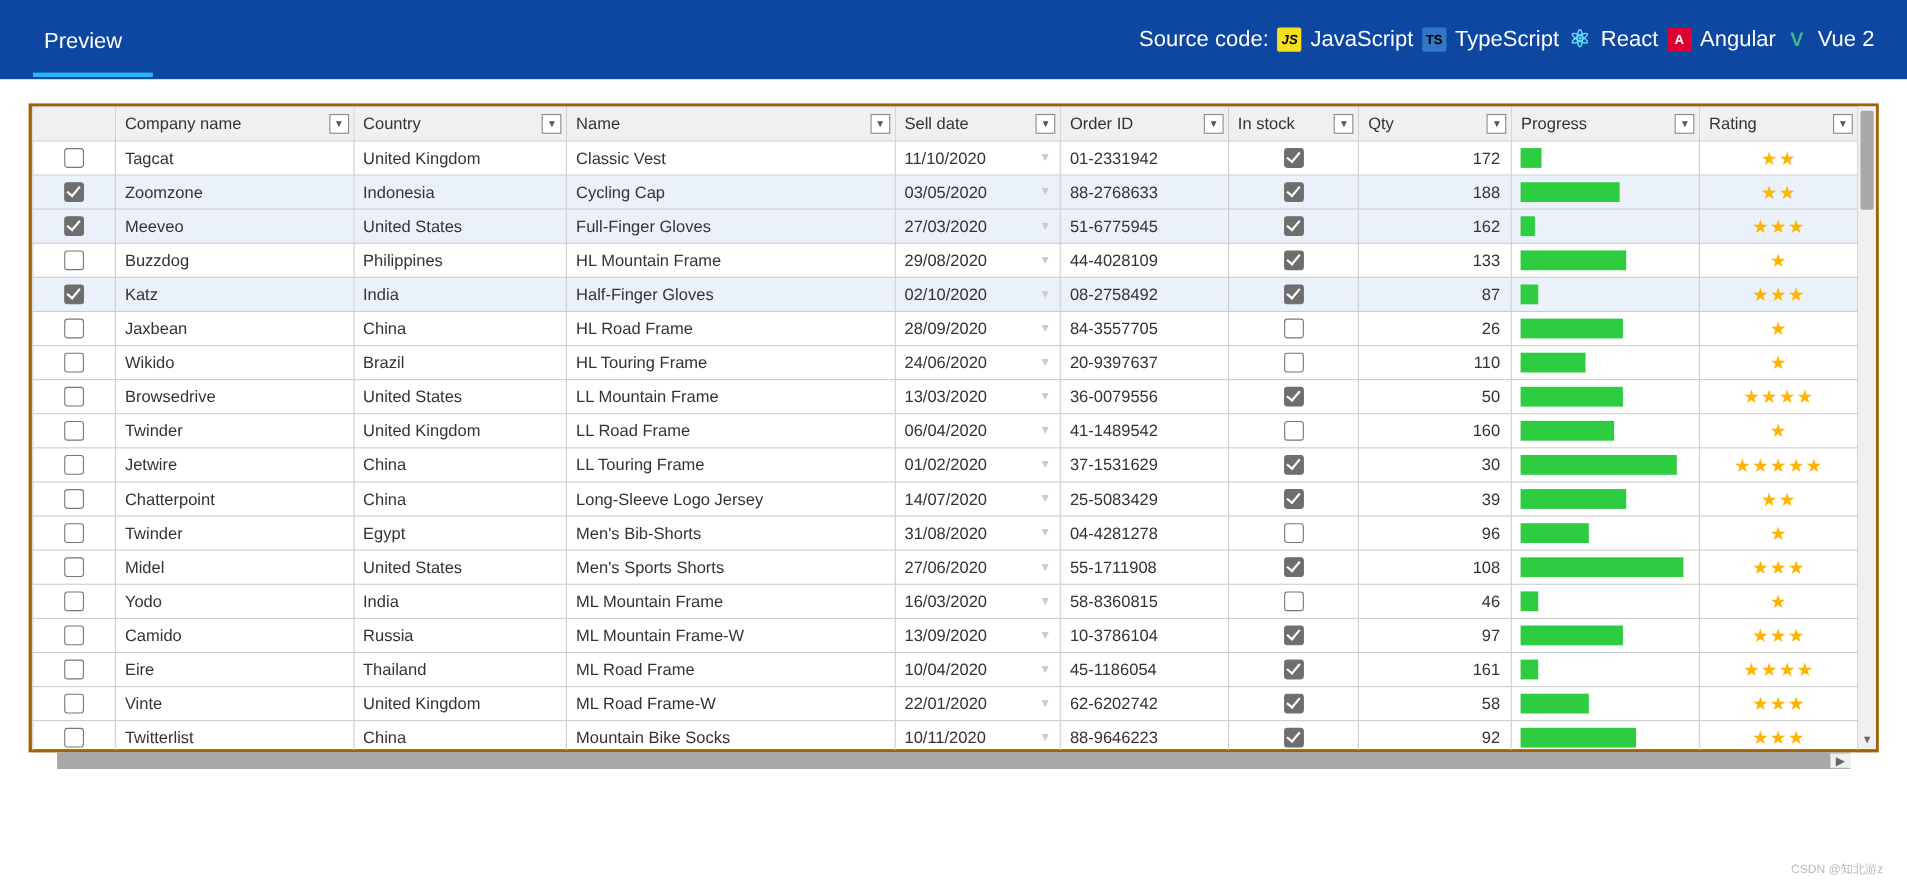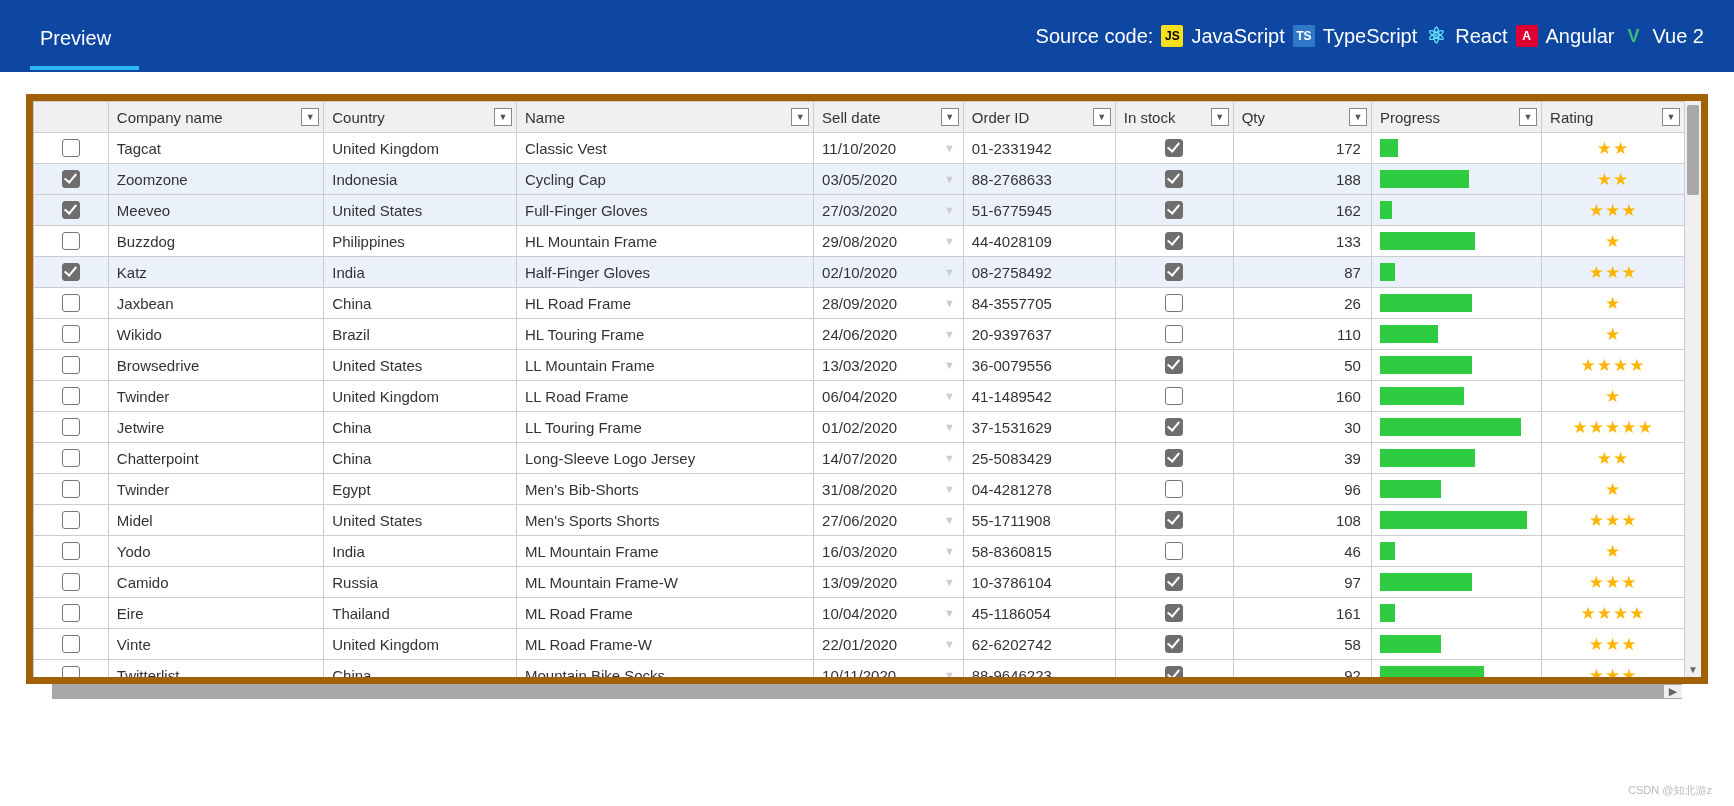--- a/index.html
+++ b/index.html
@@ -6,28 +6,28 @@
   html, body { margin:0; padding:0; font-family: "Segoe UI", Arial, sans-serif; font-size:15px; color:#333; background:#fff; }
   .top-bar {
     background:#0d47a1; color:#fff; height:72px; display:flex; align-items:center;
     justify-content:space-between; padding:0 30px;
   }
   .tab-label { font-size:20px; padding:22px 10px 18px; position:relative; }
   .tab-underline { position:absolute; left:0; right:-18px; bottom:-2px; height:4px; background:#29b6f6; }
   .src-area { display:flex; align-items:center; gap:8px; font-size:20px; }
   .src-item { display:flex; align-items:center; gap:8px; cursor:pointer; }
   .src-icon { width:22px; height:22px; display:flex; align-items:center; justify-content:center; font-size:12px; font-weight:bold; border-radius:2px; }
-  .icon-js { background:#f7df1e; color:#000; }
-  .icon-ts { background:#3178c6; color:#ffffff; }
+  .icon-js { background:#f7df1e; color:#000;font-style:italic; }
+  .icon-ts { background:#3178c6; color:#000000; }
   .icon-react { color:#61dafb; font-size:22px; }
   .icon-angular { background:#dd0031; color:#fff; }
   .icon-vue { color:#41b883; font-size:18px; }
 
   .grid-wrap { padding:22px 26px 8px; position:relative; }
-  .grid-scroll { border:7px solid #a16207; height:590px; overflow:auto; position:relative; display:flex; }
+  .grid-scroll { border:3px solid #a16207; height:590px; overflow:auto; position:relative; display:flex; }
   table { border-collapse:collapse; width:100%; table-layout:fixed; }
   th, td { border:1px solid #ccc; padding:4px 8px; height:31px; vertical-align:middle; white-space:nowrap; overflow:hidden; text-overflow:ellipsis; }
   thead th { background:#f0f0f0; font-weight:400; text-align:left; position:relative; }
   .col-check { width:66px; }
   .col-company { width:190px; }
   .col-country { width:170px; }
   .col-name { width:262px; }
   .col-date { width:132px; }
   .col-order { width:134px; }
   .col-stock { width:104px; }

